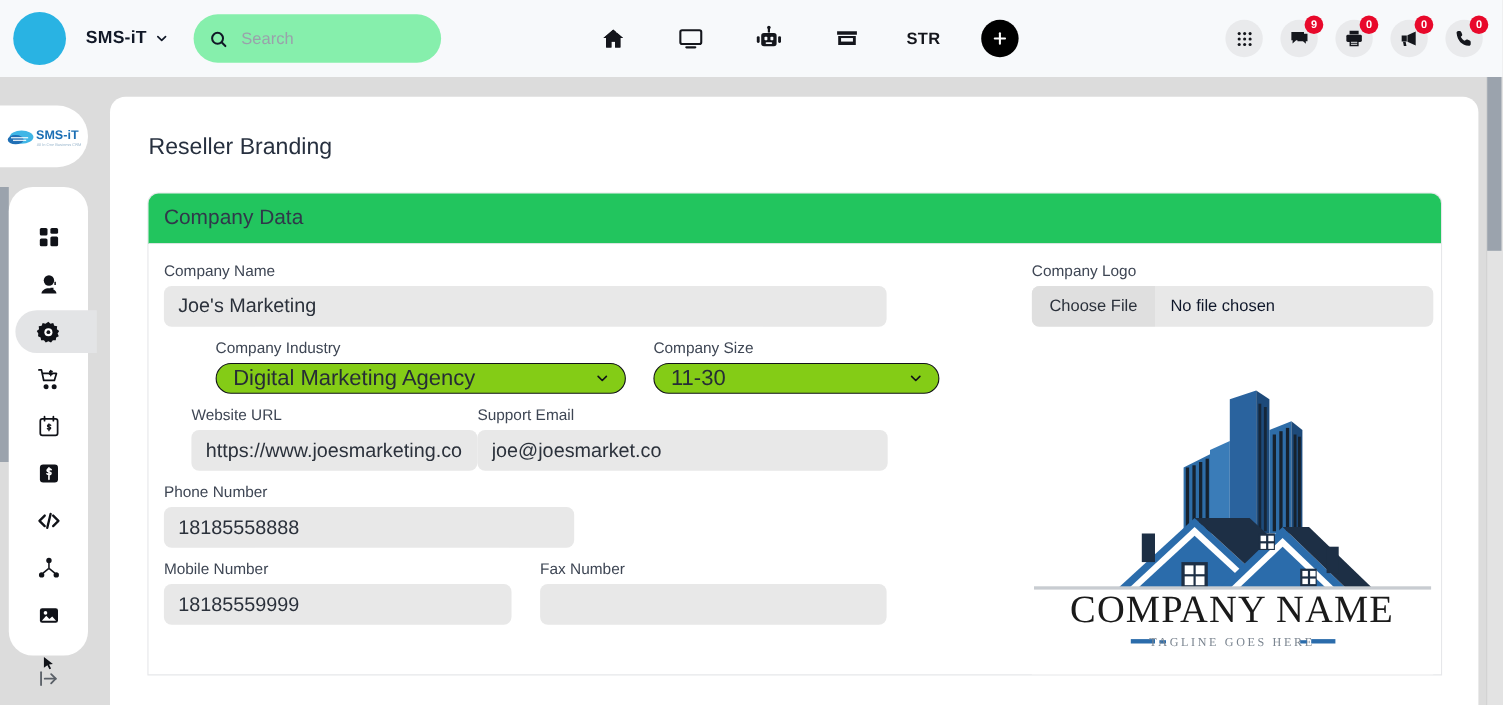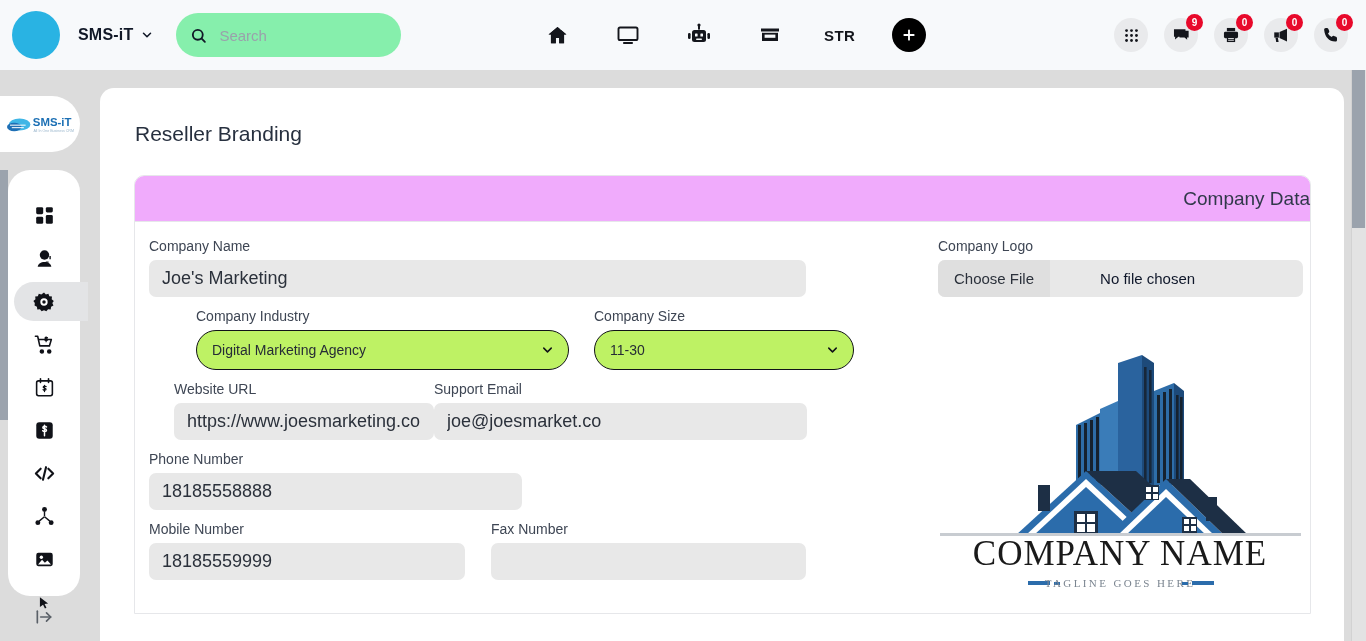--- a/index.html
+++ b/index.html
@@ -186,26 +186,25 @@
   .card {
     position: absolute;
     left: 34px; top: 87px;
     width: 1177px;
     border: 1px solid #e6e7ea;
     border-radius: 10px 10px 0 0;
     background: #fff;
   }
   .card-head {
     height: 46px;
-    background: #f0abfc;
+    background: #22c55e;
     border-bottom: 1px solid #e6e7ea;
     border-radius: 9px 9px 0 0;
     display: flex; align-items: center;
     padding-left: 14px;
-    justify-content: flex-end;
   }
   .card-head h2 {
     font-size: 19px;
     font-weight: normal;
     color: #30384a;
   }
   .card-body {
     display: flex;
     padding: 16px 14px 0 14px;
   }
@@ -226,26 +225,26 @@
     padding: 0 13px;
     font-size: 18px;
     font-family: "Liberation Sans", sans-serif;
     color: #2b313b;
     outline: none;
     width: 100%;
     display: block;
   }
   .sel-wrap { position: relative; }
   .sel {
-    height: 40px;
-    background: #bef264;
+    height: 28px;
+    background: #84cc16;
     border: 1px solid #111318;
     border-radius: 20px;
     padding: 0 36px 0 15px;
-    font-size: 14px;
+    font-size: 20px;
     font-family: "Liberation Sans", sans-serif;
     color: #262c36;
     outline: none;
     width: 100%;
     appearance: none;
     -webkit-appearance: none;
   }
   .sel-caret {
     position: absolute;
     right: 14px; top: 50%;
@@ -270,21 +269,20 @@
   .w-fax    { width: 315px; margin-left: 26px; }
 
   .filebox {
     height: 37px;
     background: #e8e8e8;
     border-radius: 7px;
     display: flex;
     align-items: center;
     width: 365px;
     overflow: hidden;
-    gap: 36px;
   }
   .file-btn {
     height: 37px;
     padding: 0 16px;
     display: flex; align-items: center;
     font-size: 15px;
     color: #2b313b;
     background: #dfdfdf;
   }
   .file-name {

